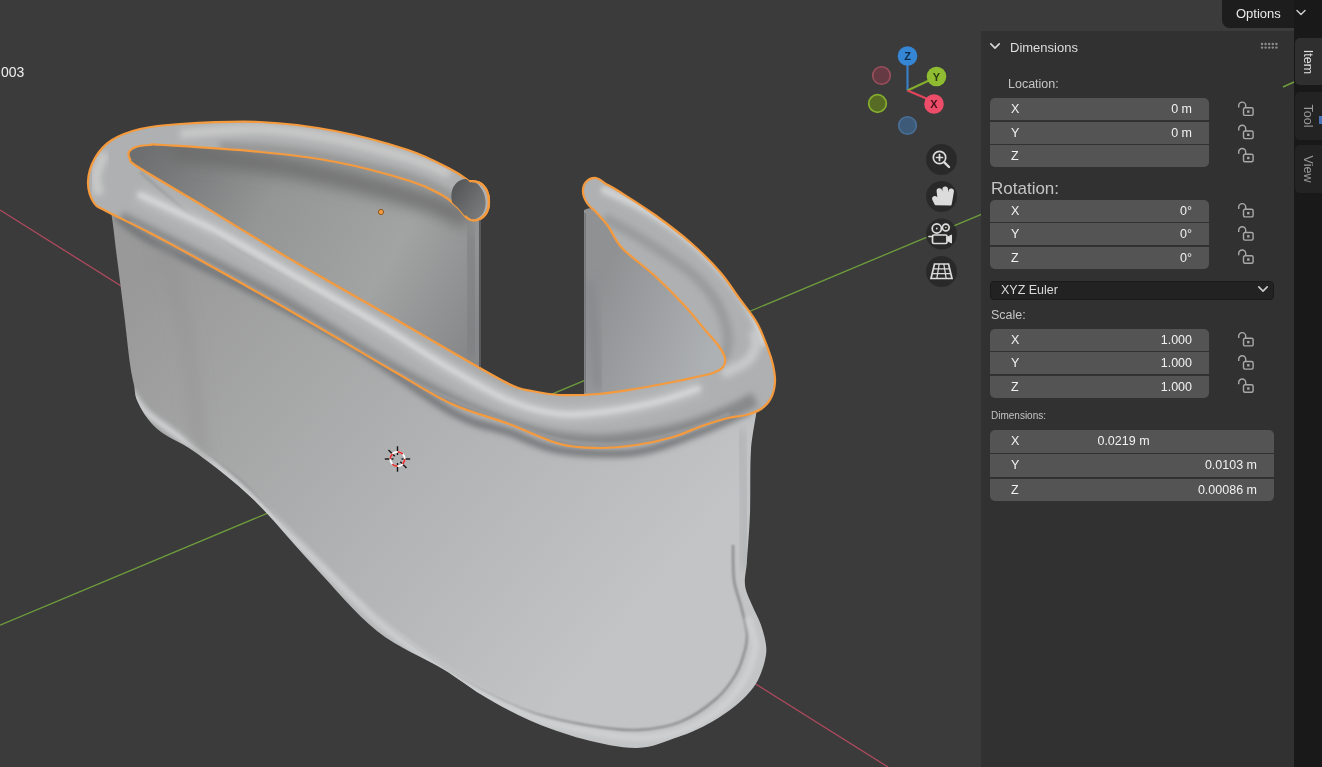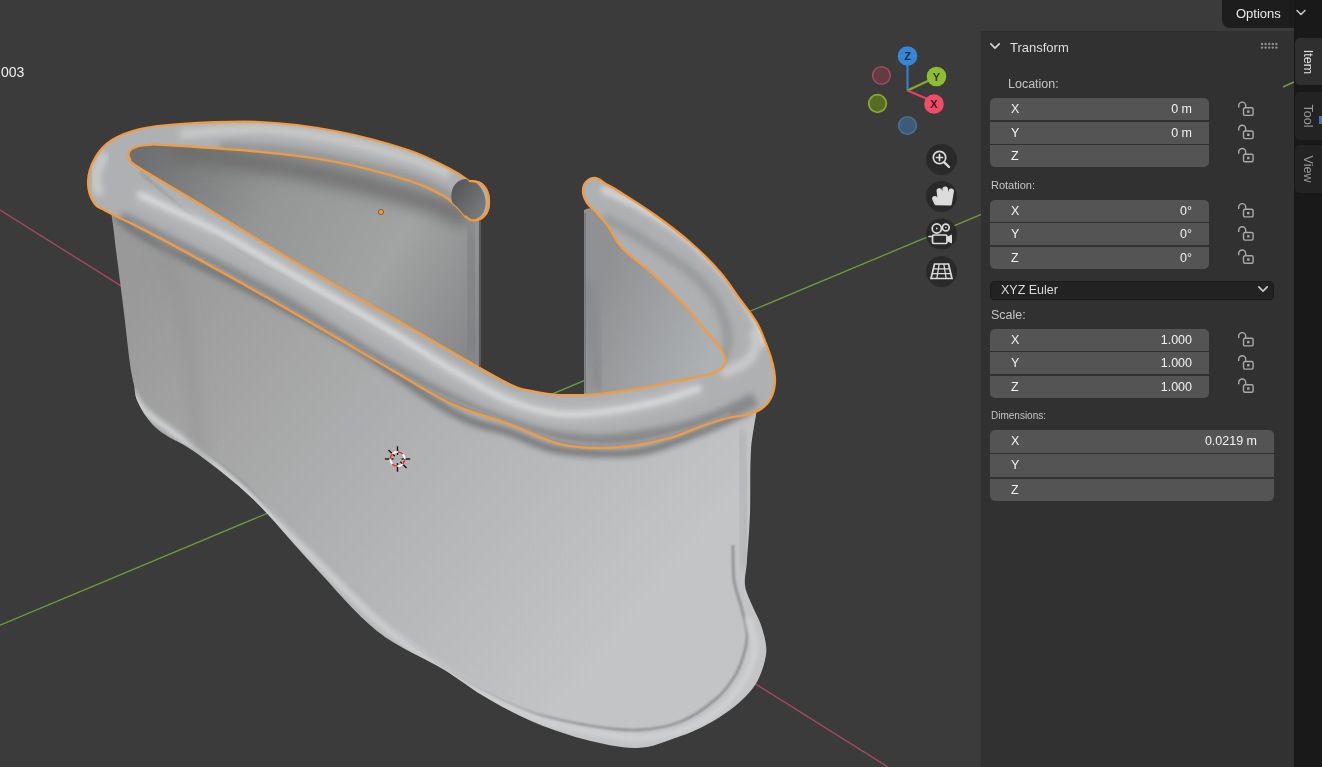--- a/index.html
+++ b/index.html
@@ -160,21 +160,21 @@
     <div style="position:absolute;left:1295px;top:145px;width:27px;height:48px;display:flex;align-items:center;justify-content:center">
       <span style="display:inline-block;font-family:'Liberation Sans',sans-serif;font-size:12.5px;color:#999999;transform:rotate(90deg);white-space:nowrap">View</span>
     </div>
     <div style="position:absolute;left:1319px;top:116px;width:3px;height:8px;background:#4772b3"></div>
     <svg style="position:absolute;left:1280px;top:78px" width="20" height="12">
       <line x1="3" y1="9" x2="14" y2="4" stroke="#6f9e3c" stroke-width="1.4"></line>
     </svg>
     <svg style="position:absolute;left:988px;top:41px" width="20" height="14">
       <path d="M2.8,2.9 l4.2,4.2 l4.2,-4.2" stroke="#d8d8d8" stroke-width="1.6" fill="none" stroke-linecap="round" stroke-linejoin="round"></path>
     </svg>
-    <div style="position:absolute;left:1010px;top:40px;font-family:'Liberation Sans',sans-serif;font-size:13px;color:#dededd">Transform</div>
+    <div style="position:absolute;left:1010px;top:40px;font-family:'Liberation Sans',sans-serif;font-size:13px;color:#dededd">Dimensions</div>
     <svg style="position:absolute;left:1255px;top:38px" width="30" height="14" viewBox="1255 38 30 14">
       <circle cx="1262.0" cy="44.0" r="1.2" fill="#8d8d8d"></circle>
       <circle cx="1265.6" cy="44.0" r="1.2" fill="#8d8d8d"></circle>
       <circle cx="1269.2" cy="44.0" r="1.2" fill="#8d8d8d"></circle>
       <circle cx="1272.8" cy="44.0" r="1.2" fill="#8d8d8d"></circle>
       <circle cx="1276.4" cy="44.0" r="1.2" fill="#8d8d8d"></circle>
       <circle cx="1262.0" cy="47.6" r="1.2" fill="#8d8d8d"></circle>
       <circle cx="1265.6" cy="47.6" r="1.2" fill="#8d8d8d"></circle>
       <circle cx="1269.2" cy="47.6" r="1.2" fill="#8d8d8d"></circle>
       <circle cx="1272.8" cy="47.6" r="1.2" fill="#8d8d8d"></circle>
@@ -182,21 +182,21 @@
     </svg>
     <div style="position:absolute;left:1008px;top:77px;font-family:'Liberation Sans',sans-serif;font-size:12.5px;color:#c5c5c5">Location:</div>
     <div style="position:absolute;left:990px;top:98.0px;width:219px;height:22px;background:#545454;border-radius:5px 5px 0 0;"></div>
     <div style="position:absolute;left:1011px;top:98.0px;height:22px;line-height:22px;font-family:'Liberation Sans',sans-serif;font-size:12.5px;color:#f1f1f1">X</div>
     <div style="position:absolute;left:990px;top:98.0px;width:202px;height:22px;line-height:22px;font-family:'Liberation Sans',sans-serif;font-size:12.5px;color:#f1f1f1;text-align:right">0 m</div>
     <div style="position:absolute;left:990px;top:121.5px;width:219px;height:22px;background:#545454;"></div>
     <div style="position:absolute;left:1011px;top:121.5px;height:22px;line-height:22px;font-family:'Liberation Sans',sans-serif;font-size:12.5px;color:#f1f1f1">Y</div>
     <div style="position:absolute;left:990px;top:121.5px;width:202px;height:22px;line-height:22px;font-family:'Liberation Sans',sans-serif;font-size:12.5px;color:#f1f1f1;text-align:right">0 m</div>
     <div style="position:absolute;left:990px;top:145.0px;width:219px;height:22px;background:#545454;border-radius:0 0 5px 5px;"></div>
     <div style="position:absolute;left:1011px;top:145.0px;height:22px;line-height:22px;font-family:'Liberation Sans',sans-serif;font-size:12.5px;color:#f1f1f1">Z</div>
-    <div style="position:absolute;left:991px;top:179px;font-family:'Liberation Sans',sans-serif;font-size:11px;color:#c5c5c5">Rotation:</div>
+    <div style="position:absolute;left:991px;top:179px;font-family:'Liberation Sans',sans-serif;font-size:17px;color:#c5c5c5">Rotation:</div>
     <div style="position:absolute;left:990px;top:199.5px;width:219px;height:22px;background:#545454;border-radius:5px 5px 0 0;"></div>
     <div style="position:absolute;left:1011px;top:199.5px;height:22px;line-height:22px;font-family:'Liberation Sans',sans-serif;font-size:12.5px;color:#f1f1f1">X</div>
     <div style="position:absolute;left:990px;top:199.5px;width:202px;height:22px;line-height:22px;font-family:'Liberation Sans',sans-serif;font-size:12.5px;color:#f1f1f1;text-align:right">0°</div>
     <div style="position:absolute;left:990px;top:223.0px;width:219px;height:22px;background:#545454;"></div>
     <div style="position:absolute;left:1011px;top:223.0px;height:22px;line-height:22px;font-family:'Liberation Sans',sans-serif;font-size:12.5px;color:#f1f1f1">Y</div>
     <div style="position:absolute;left:990px;top:223.0px;width:202px;height:22px;line-height:22px;font-family:'Liberation Sans',sans-serif;font-size:12.5px;color:#f1f1f1;text-align:right">0°</div>
     <div style="position:absolute;left:990px;top:246.5px;width:219px;height:22px;background:#545454;border-radius:0 0 5px 5px;"></div>
     <div style="position:absolute;left:1011px;top:246.5px;height:22px;line-height:22px;font-family:'Liberation Sans',sans-serif;font-size:12.5px;color:#f1f1f1">Z</div>
     <div style="position:absolute;left:990px;top:246.5px;width:202px;height:22px;line-height:22px;font-family:'Liberation Sans',sans-serif;font-size:12.5px;color:#f1f1f1;text-align:right">0°</div>
     <div style="position:absolute;left:990px;top:281px;width:284px;height:19px;background:#222222;border-radius:4px;border:1px solid #1a1a1a"></div>
@@ -210,25 +210,27 @@
     <div style="position:absolute;left:990px;top:328.5px;width:202px;height:22px;line-height:22px;font-family:'Liberation Sans',sans-serif;font-size:12.5px;color:#f1f1f1;text-align:right">1.000</div>
     <div style="position:absolute;left:990px;top:352.0px;width:219px;height:22px;background:#545454;"></div>
     <div style="position:absolute;left:1011px;top:352.0px;height:22px;line-height:22px;font-family:'Liberation Sans',sans-serif;font-size:12.5px;color:#f1f1f1">Y</div>
     <div style="position:absolute;left:990px;top:352.0px;width:202px;height:22px;line-height:22px;font-family:'Liberation Sans',sans-serif;font-size:12.5px;color:#f1f1f1;text-align:right">1.000</div>
     <div style="position:absolute;left:990px;top:375.5px;width:219px;height:22px;background:#545454;border-radius:0 0 5px 5px;"></div>
     <div style="position:absolute;left:1011px;top:375.5px;height:22px;line-height:22px;font-family:'Liberation Sans',sans-serif;font-size:12.5px;color:#f1f1f1">Z</div>
     <div style="position:absolute;left:990px;top:375.5px;width:202px;height:22px;line-height:22px;font-family:'Liberation Sans',sans-serif;font-size:12.5px;color:#f1f1f1;text-align:right">1.000</div>
     <div style="position:absolute;left:991px;top:410px;font-family:'Liberation Sans',sans-serif;font-size:10px;color:#c5c5c5">Dimensions:</div>
     <div style="position:absolute;left:990px;top:430.0px;width:284px;height:22.5px;background:#545454;border-radius:5px 5px 0 0;"></div>
     <div style="position:absolute;left:1011px;top:430.0px;height:22.5px;line-height:22.5px;font-family:'Liberation Sans',sans-serif;font-size:12.5px;color:#f1f1f1">X</div>
-    <div style="position:absolute;left:990px;top:430.0px;width:267px;height:22.5px;line-height:22.5px;font-family:'Liberation Sans',sans-serif;font-size:12.5px;color:#f1f1f1;text-align:right">0.0219 m</div>
+    <div style="position:absolute;left:990px;top:430.0px;width:267px;height:22.5px;line-height:22.5px;font-family:'Liberation Sans',sans-serif;font-size:12.5px;color:#f1f1f1;text-align:center">0.0219 m</div>
     <div style="position:absolute;left:990px;top:454.3px;width:284px;height:22.5px;background:#545454;"></div>
     <div style="position:absolute;left:1011px;top:454.3px;height:22.5px;line-height:22.5px;font-family:'Liberation Sans',sans-serif;font-size:12.5px;color:#f1f1f1">Y</div>
+    <div style="position:absolute;left:990px;top:454.3px;width:267px;height:22.5px;line-height:22.5px;font-family:'Liberation Sans',sans-serif;font-size:12.5px;color:#f1f1f1;text-align:right">0.0103 m</div>
     <div style="position:absolute;left:990px;top:478.6px;width:284px;height:22.5px;background:#545454;border-radius:0 0 5px 5px;"></div>
     <div style="position:absolute;left:1011px;top:478.6px;height:22.5px;line-height:22.5px;font-family:'Liberation Sans',sans-serif;font-size:12.5px;color:#f1f1f1">Z</div>
+    <div style="position:absolute;left:990px;top:478.6px;width:267px;height:22.5px;line-height:22.5px;font-family:'Liberation Sans',sans-serif;font-size:12.5px;color:#f1f1f1;text-align:right">0.00086 m</div>
     <svg style="position:absolute;left:1230px;top:90px" width="40" height="310" viewBox="1230 90 40 310">
       <g transform="translate(1240.5,104)" stroke="#a9a9a9" stroke-width="1.4" fill="none">
 <rect x="3" y="3.8" width="9.6" height="7.6" rx="1.5"></rect>
 <path d="M5.2,3.8 v-2.2 a3.5,3.5 0 0 0 -7,0 v1.8"></path>
 <rect x="6.6" y="6.4" width="2.4" height="2.4" fill="#a9a9a9" stroke="none"></rect>
       </g>
       <g transform="translate(1240.5,127.19999999999999)" stroke="#a9a9a9" stroke-width="1.4" fill="none">
 <rect x="3" y="3.8" width="9.6" height="7.6" rx="1.5"></rect>
 <path d="M5.2,3.8 v-2.2 a3.5,3.5 0 0 0 -7,0 v1.8"></path>
 <rect x="6.6" y="6.4" width="2.4" height="2.4" fill="#a9a9a9" stroke="none"></rect>

